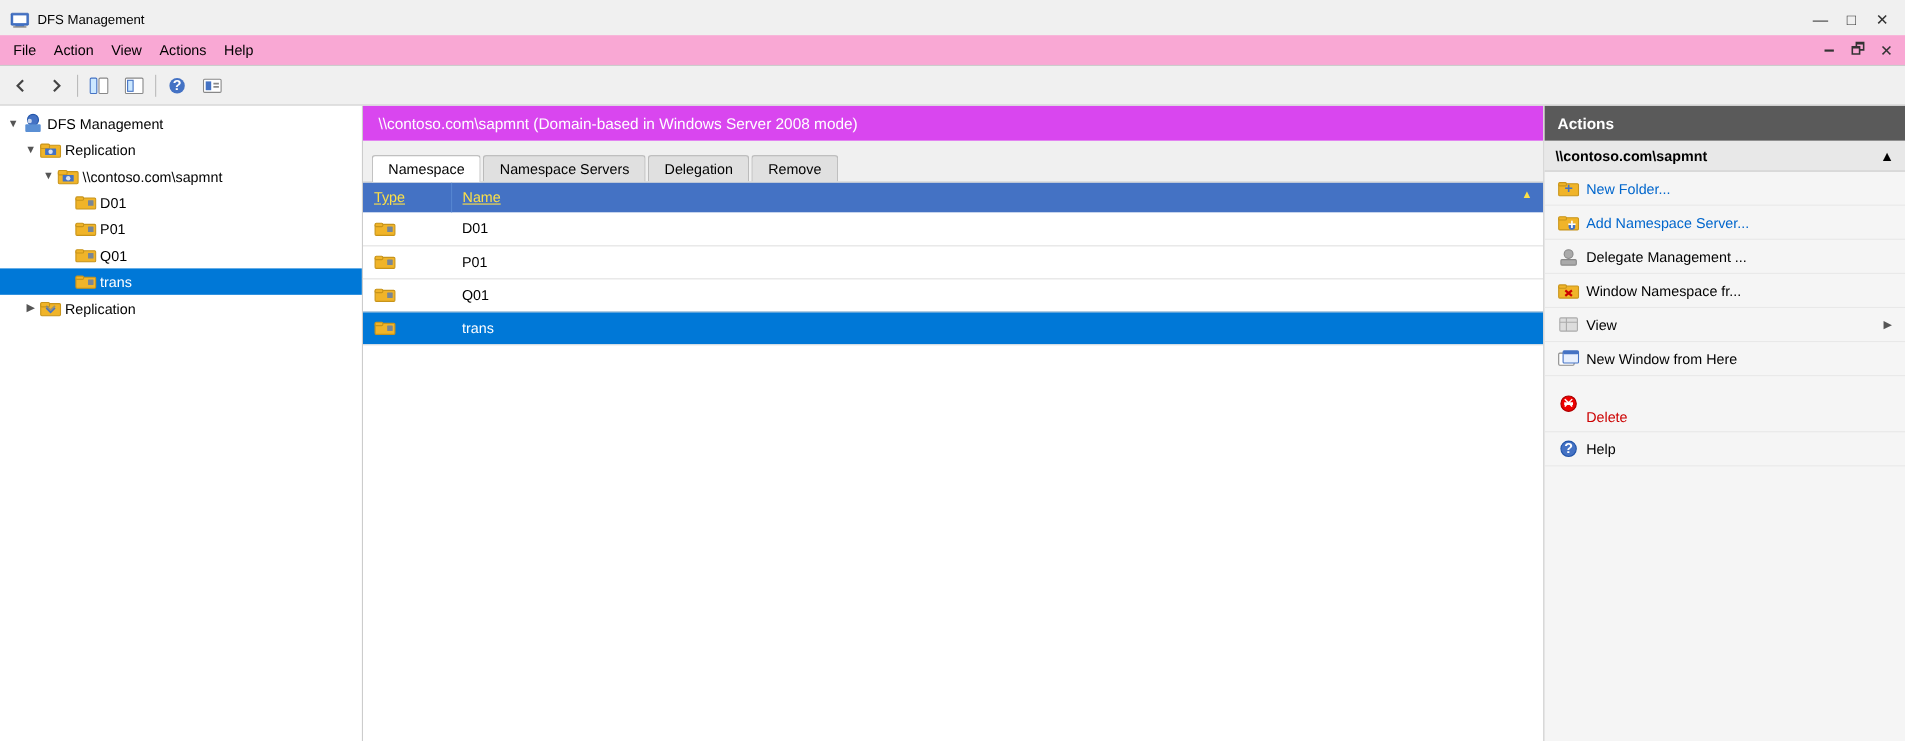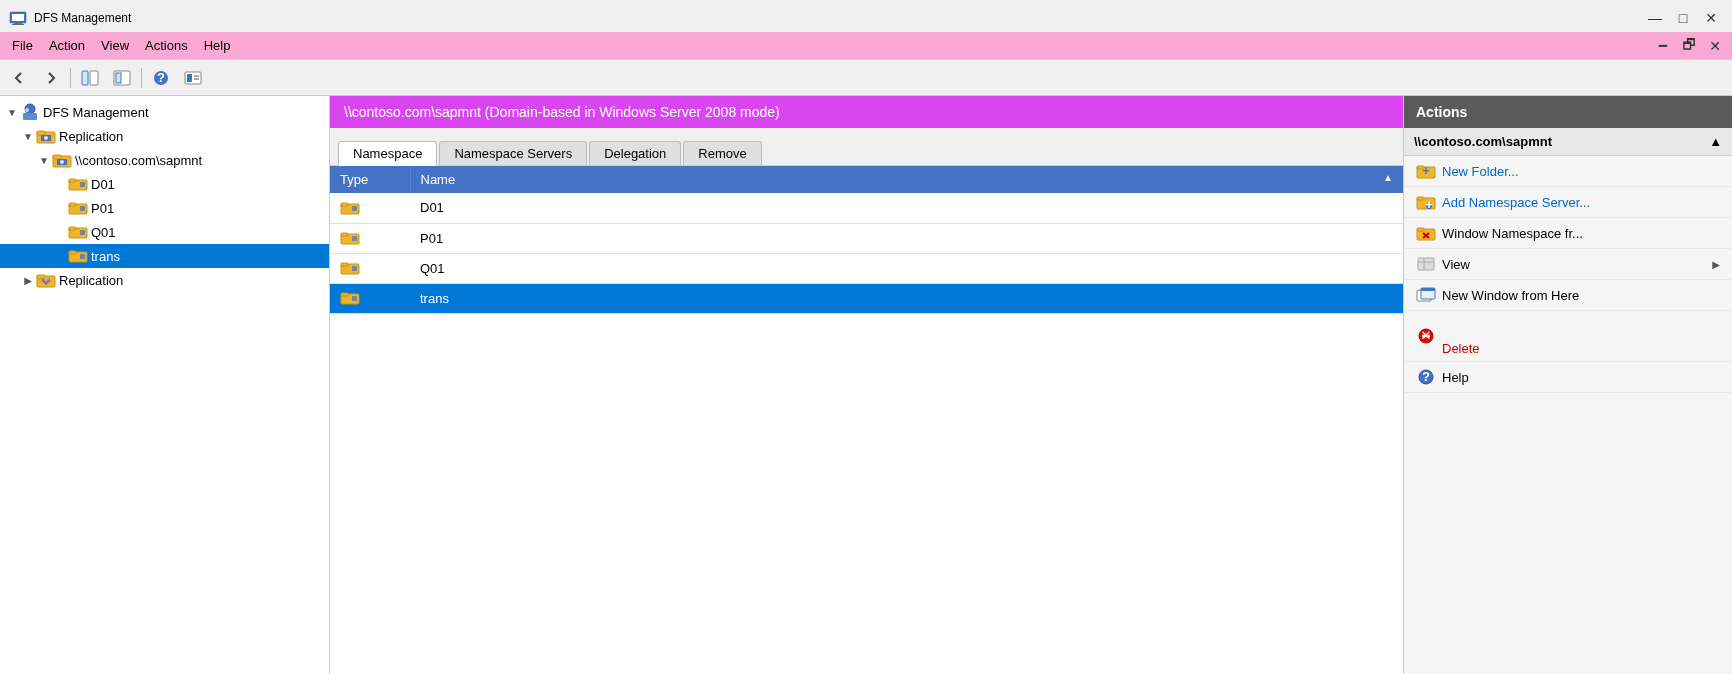--- a/index.html
+++ b/index.html
@@ -152,21 +152,22 @@
     .content-table {
       flex: 1;
       overflow-y: auto;
     }
     table {
       width: 100%;
       border-collapse: collapse;
     }
     thead tr {
       background: #4472c4;
-      color: #ffffff;
+      color: #fde047;
+      text-decoration: underline;
     }
     thead th {
       padding: 6px 10px;
       text-align: left;
       font-weight: normal;
       font-size: 13px;
       border-right: 1px solid #5585d0;
       cursor: pointer;
     }
     thead th:last-child { border-right: none; }
@@ -504,20 +505,29 @@
         <svg width="20" height="18" viewBox="0 0 20 18">
           <rect x="1" y="5" width="18" height="11" rx="1" fill="#f0b429" stroke="#c8941a"></rect>
           <rect x="1" y="4" width="7" height="3" rx="1" fill="#f0b429" stroke="#c8941a"></rect>
           <circle cx="13" cy="13" r="3" fill="#4472c4"></circle>
           <text x="13" y="15.5" text-anchor="middle" font-size="7" fill="white" font-weight="bold">+</text>
         </svg>
       </span>
       <span class="action-item-label">Add Namespace Server...</span>
     </div>
 
+    <div class="action-item">
+      <span class="action-icon">
+        <svg width="20" height="18" viewBox="0 0 20 18">
+          <circle cx="10" cy="7" r="4" fill="#aaa" stroke="#888"></circle>
+          <rect x="3" y="12" width="14" height="5" rx="1" fill="#aaa" stroke="#888"></rect>
+        </svg>
+      </span>
+      <span class="action-item-label no-color">Delegate Management ...</span>
+    </div>
 
     <div class="action-item">
       <span class="action-icon">
         <svg width="20" height="18" viewBox="0 0 20 18">
           <rect x="1" y="5" width="18" height="11" rx="1" fill="#f0b429" stroke="#c8941a"></rect>
           <rect x="1" y="4" width="7" height="3" rx="1" fill="#f0b429" stroke="#c8941a"></rect>
           <line x1="7" y1="9" x2="13" y2="14" stroke="#c00" stroke-width="2"></line>
           <line x1="13" y1="9" x2="7" y2="14" stroke="#c00" stroke-width="2"></line>
         </svg>
       </span>

